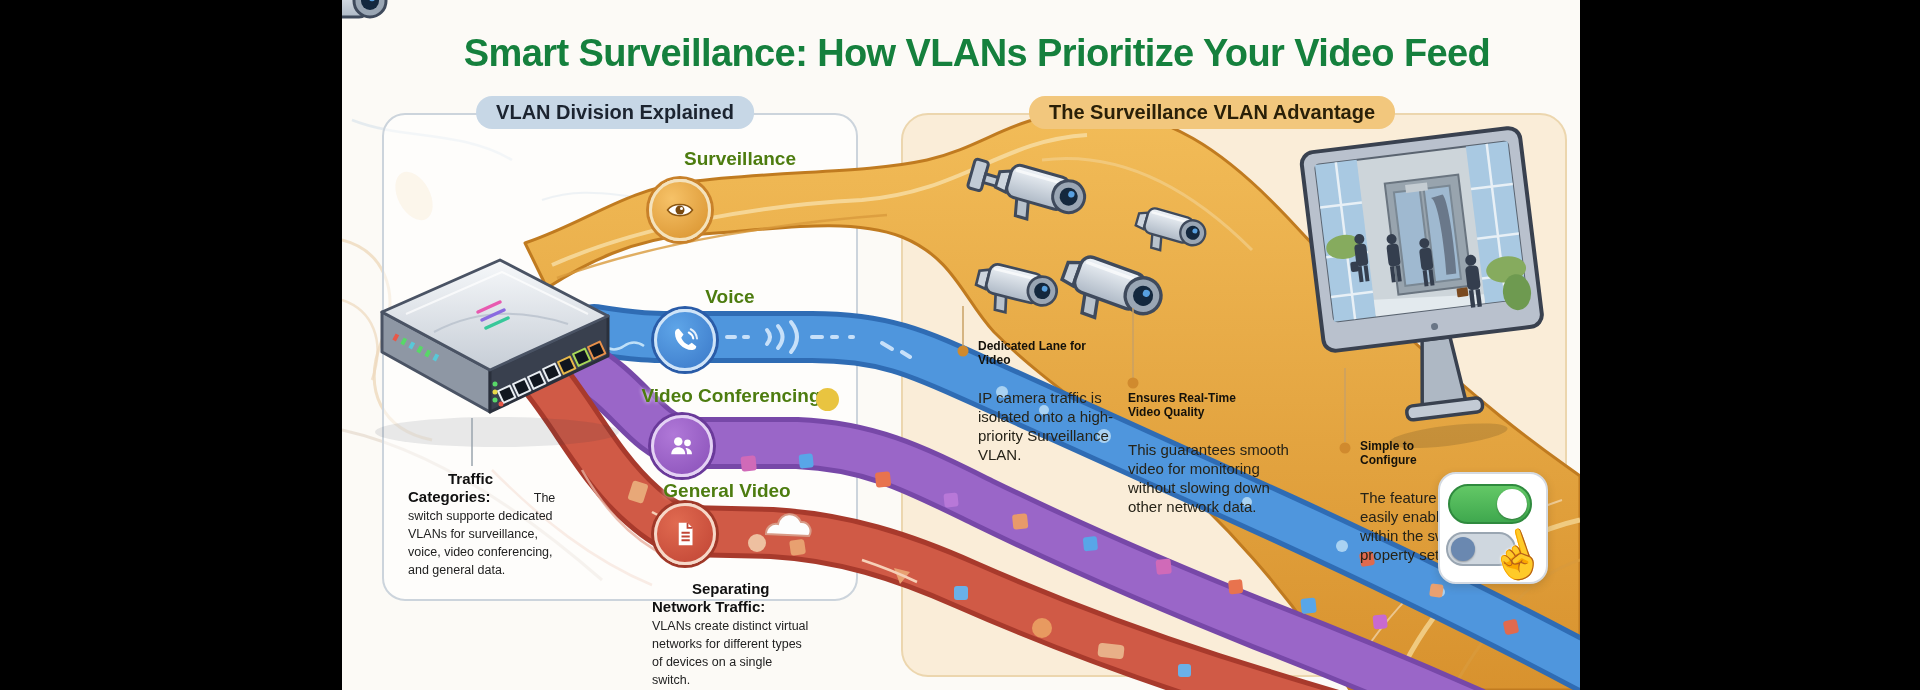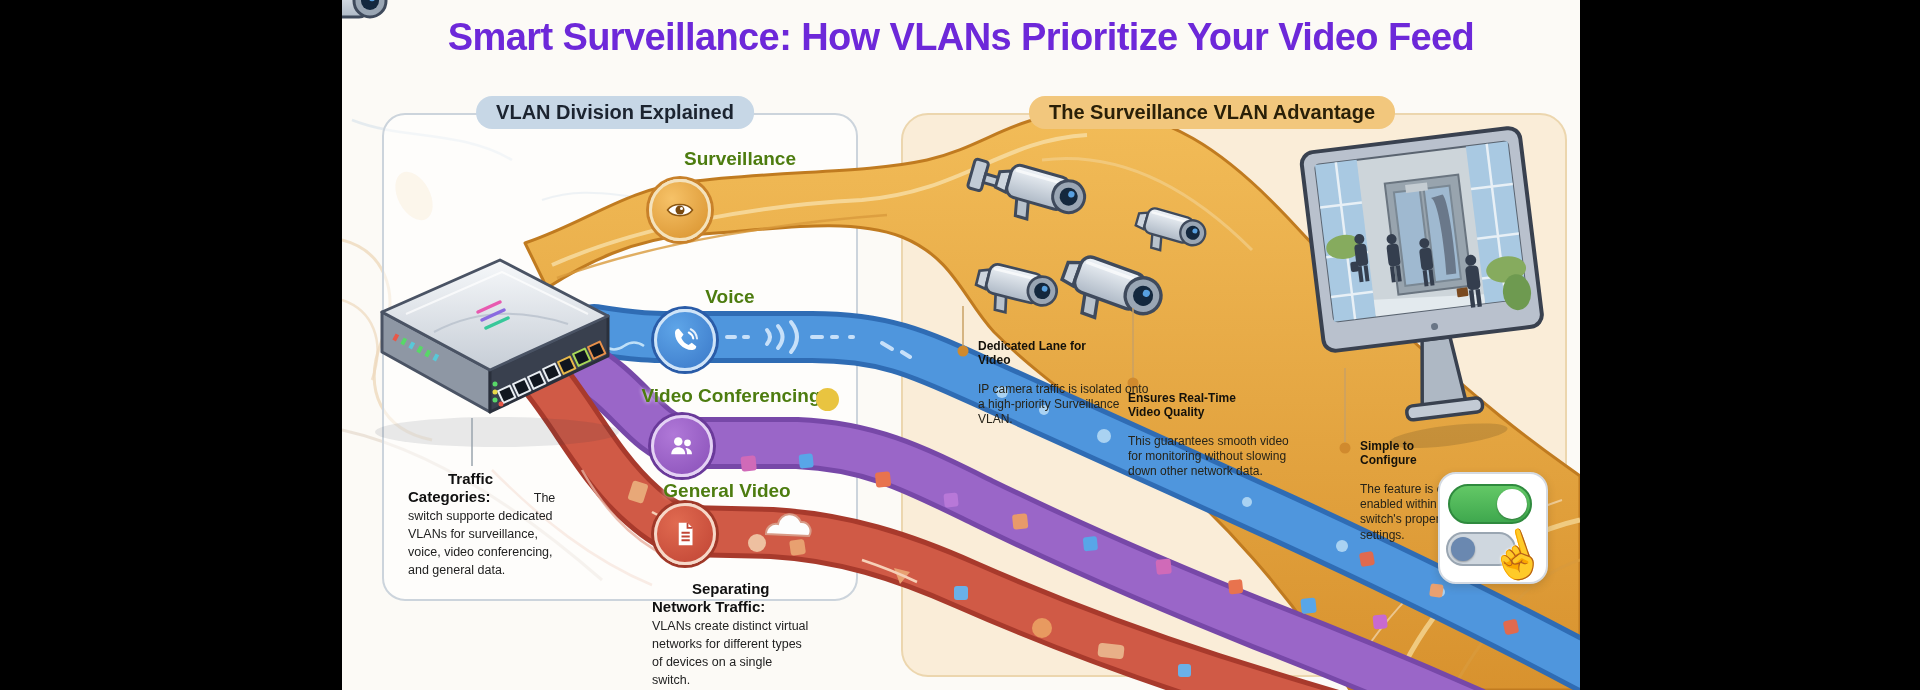--- a/index.html
+++ b/index.html
@@ -1,41 +1,41 @@
 <!DOCTYPE html>
 <html><head>
 <meta charset="utf-8">
 <style>
   html,body{margin:0;padding:0;background:#000;}
   .stage{position:relative;width:1920px;height:690px;background:#000;overflow:hidden;
          font-family:"Liberation Sans", sans-serif;}
   .content{position:absolute;left:342px;top:0;width:1238px;height:690px;background:#fcfaf6;overflow:hidden;}
   .art{position:absolute;left:0;top:0;width:1238px;height:690px;}
   .title{position:absolute;left:0;top:16px;width:1238px;text-align:center;
-         font-size:38px;font-weight:800;letter-spacing:-0.6px;color:#6d28d9;margin:0;}
+         font-size:38px;font-weight:800;letter-spacing:-0.6px;color:#15803d;margin:16px;}
   .badge{position:absolute;top:96px;transform:translateX(-50%);padding:5px 20px;border-radius:16px;
          font-size:20px;font-weight:bold;color:#1c2430;white-space:nowrap;}
   .badge.left{left:273px;background:#c7d7e6;}
   .badge.right{left:870px;background:#f2c77d;color:#2a2008;}
   .lane-label{position:absolute;transform:translateX(-50%);font-size:19px;font-weight:bold;color:#4d7c0f;
          white-space:nowrap;text-shadow:0 0 4px rgba(255,255,255,.9);}
   .icon-circle{position:absolute;width:56px;height:56px;border-radius:50%;display:flex;align-items:center;justify-content:center;}
   .icon-circle svg{width:30px;height:30px;}
   .ic-surv{background:radial-gradient(circle at 35% 30%,#f6c268,#d8912c);border:3px solid #f4e2bc;box-shadow:0 0 0 3px #c8812a;}
   .ic-voice{background:radial-gradient(circle at 35% 30%,#5ea5e8,#3a78c8);border:3px solid #cfe4f8;box-shadow:0 0 0 3px #2a5ca8;}
   .ic-vc{background:radial-gradient(circle at 35% 30%,#b078d8,#8950b8);border:3px solid #e4d2f4;box-shadow:0 0 0 3px #6a3a9a;}
   .ic-gd{background:radial-gradient(circle at 35% 30%,#e06a50,#c04434);border:3px solid #f6d8c8;box-shadow:0 0 0 3px #a03828;}
   .yellow-dot{position:absolute;left:474px;top:388px;width:23px;height:23px;border-radius:50%;background:#e9c440;}
   .note{position:absolute;color:#1d1d1d;}
   .note .h{font-weight:bold;font-size:15px;color:#101010;}
   .note .b{font-size:12.5px;line-height:1.28;color:#222;}
   .note .h.inline, .note .b.inline{display:inline;margin-left:40px;}
   .point{position:absolute;color:#1d1d1d;}
   .point .h{font-weight:bold;font-size:12px;line-height:1.15;color:#14110a;}
-  .point .b{font-size:12px;line-height:1.28;margin-top:14px;color:#262318;}
+  .point .b{font-size:15px;line-height:1.28;margin-top:20px;color:#262318;}
   .toggle-card{position:absolute;left:1096px;top:472px;width:106px;height:108px;background:#fff;border:2px solid #d4dae2;
          border-radius:18px;box-shadow:0 3px 8px rgba(60,50,20,.18);}
   .toggle{position:absolute;border-radius:999px;}
   .toggle .knob{position:absolute;top:3px;border-radius:50%;background:#fff;box-shadow:0 1px 2px rgba(0,0,0,.3);}
   .toggle.on{left:8px;top:10px;width:80px;height:36px;background:linear-gradient(#63c866,#3fa84e);border:2px solid #2f8a3e;}
   .toggle.on .knob{right:3px;width:30px;height:30px;}
   .toggle.off{left:6px;top:58px;width:66px;height:30px;background:#cfd7df;border:2px solid #9aa6b2;}
   .toggle.off .knob{left:3px;width:24px;height:24px;background:#6a88b0;}
   .hand{position:absolute;left:1146px;top:528px;font-size:46px;color:#26303e;transform:rotate(-18deg);
         text-shadow:0 0 3px #fff;}

